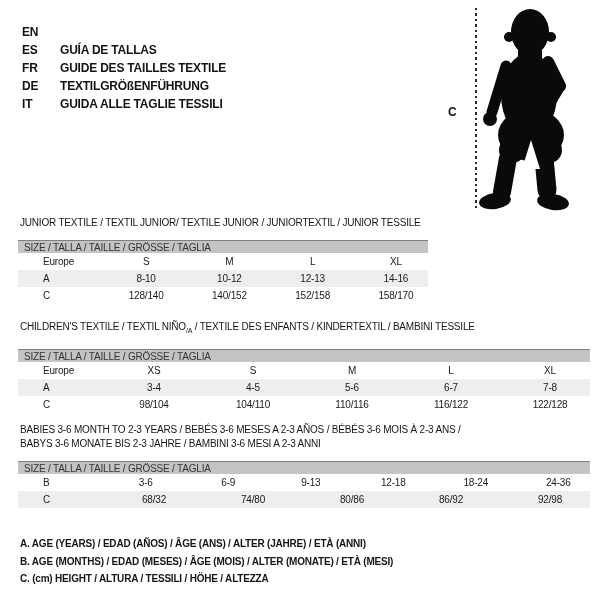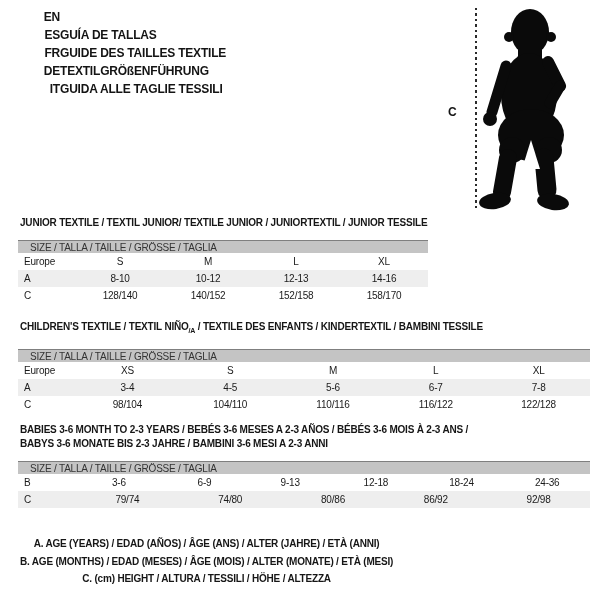--- a/index.html
+++ b/index.html
@@ -2,57 +2,57 @@
 <html><head>
 <meta charset="utf-8">
 <style>
   html,body{margin:0;padding:0;}
   .page{
     position:relative;width:600px;height:600px;background:#ffffff;overflow:hidden;
     font-family:"Liberation Sans","DejaVu Sans",sans-serif;color:#141414;
     letter-spacing:-0.2px;
   }
   
-  .langs{position:absolute;top:8px;left:22px;text-align:right;}
+  .langs{position:absolute;top:23px;left:22px;}
   .lang-row{display:flex;line-height:18px;font-size:12px;font-weight:bold;}
   .lang-code{width:38px;flex:none;}
   .lang-label{white-space:nowrap;}
   
   .figure{position:absolute;left:440px;top:0;width:160px;height:215px;}
   .dash-line{
     position:absolute;left:35px;top:8px;width:2px;height:200px;
     background:repeating-linear-gradient(to bottom,#2b2b2b 0 2.5px,transparent 2.5px 5.5px);
   }
   .figure-label{position:absolute;left:8px;top:105px;font-size:12px;font-weight:bold;}
   .figure svg{position:absolute;left:0;top:0;}
   
   .section{position:absolute;left:18px;}
   .sec1{top:216px;width:410px;}
   .sec2{top:320px;width:572px;}
   .sec3{top:423px;width:572px;}
   .tbl-title{
-    position:absolute;top:0;left:2px;font-size:10px;font-weight:bold;
+    position:absolute;top:0;left:2px;font-size:10px;font-weight:normal;
     line-height:14px;white-space:nowrap;color:#161616;
   }
   .tbl-title .sub{font-size:7px;vertical-align:sub;}
   .tbl{position:absolute;left:0;width:100%;}
   .sec1 .tbl{top:24px;}
   .sec2 .tbl{top:29px;}
   .sec3 .tbl{top:38px;}
   .sizebar{
     height:13px;line-height:13px;background:#c4c4c4;border-top:1px solid #7f7f7f;
-    font-size:10px;color:#333333;padding-left:12px;box-sizing:border-box;
+    font-size:10px;color:#333333;padding-left:6px;box-sizing:border-box;
   }
   .trow{display:flex;height:17px;line-height:17px;font-size:10px;color:#1a1a1a;}
   .trow.striped{background:#eeeeee;}
-  .tcell{flex:1;text-align:center;white-space:nowrap;}
+  .tcell{flex:1;text-align:center;white-space:nowrap;margin-left:19px;}
   .tcell.first{flex:none;width:58px;text-align:left;padding-left:6px;box-sizing:border-box;}
   
   .legend{position:absolute;top:535px;left:20px;}
-  .legend-line{font-size:10px;font-weight:bold;line-height:17.6px;white-space:nowrap;color:#161616;text-align:center;}
+  .legend-line{font-size:10px;font-weight:bold;line-height:17.6px;white-space:nowrap;color:#161616;}
 </style>
 </head>
 <body>
 
 <div class="page">
 
   <div class="langs">
     <div class="lang-row">
       <span class="lang-code">EN</span>
     </div>
@@ -172,21 +172,21 @@
             <div class="tcell first">B</div>
             <div class="tcell">3-6</div>
             <div class="tcell">6-9</div>
             <div class="tcell">9-13</div>
             <div class="tcell">12-18</div>
             <div class="tcell">18-24</div>
             <div class="tcell">24-36</div>
           </div>
           <div class="trow striped">
             <div class="tcell first">C</div>
-            <div class="tcell">79/74</div>
+            <div class="tcell">68/32</div>
             <div class="tcell">74/80</div>
             <div class="tcell">80/86</div>
             <div class="tcell">86/92</div>
             <div class="tcell">92/98</div>
           </div>
         </div>
     </div>
   </div>
 
   <div class="legend">

